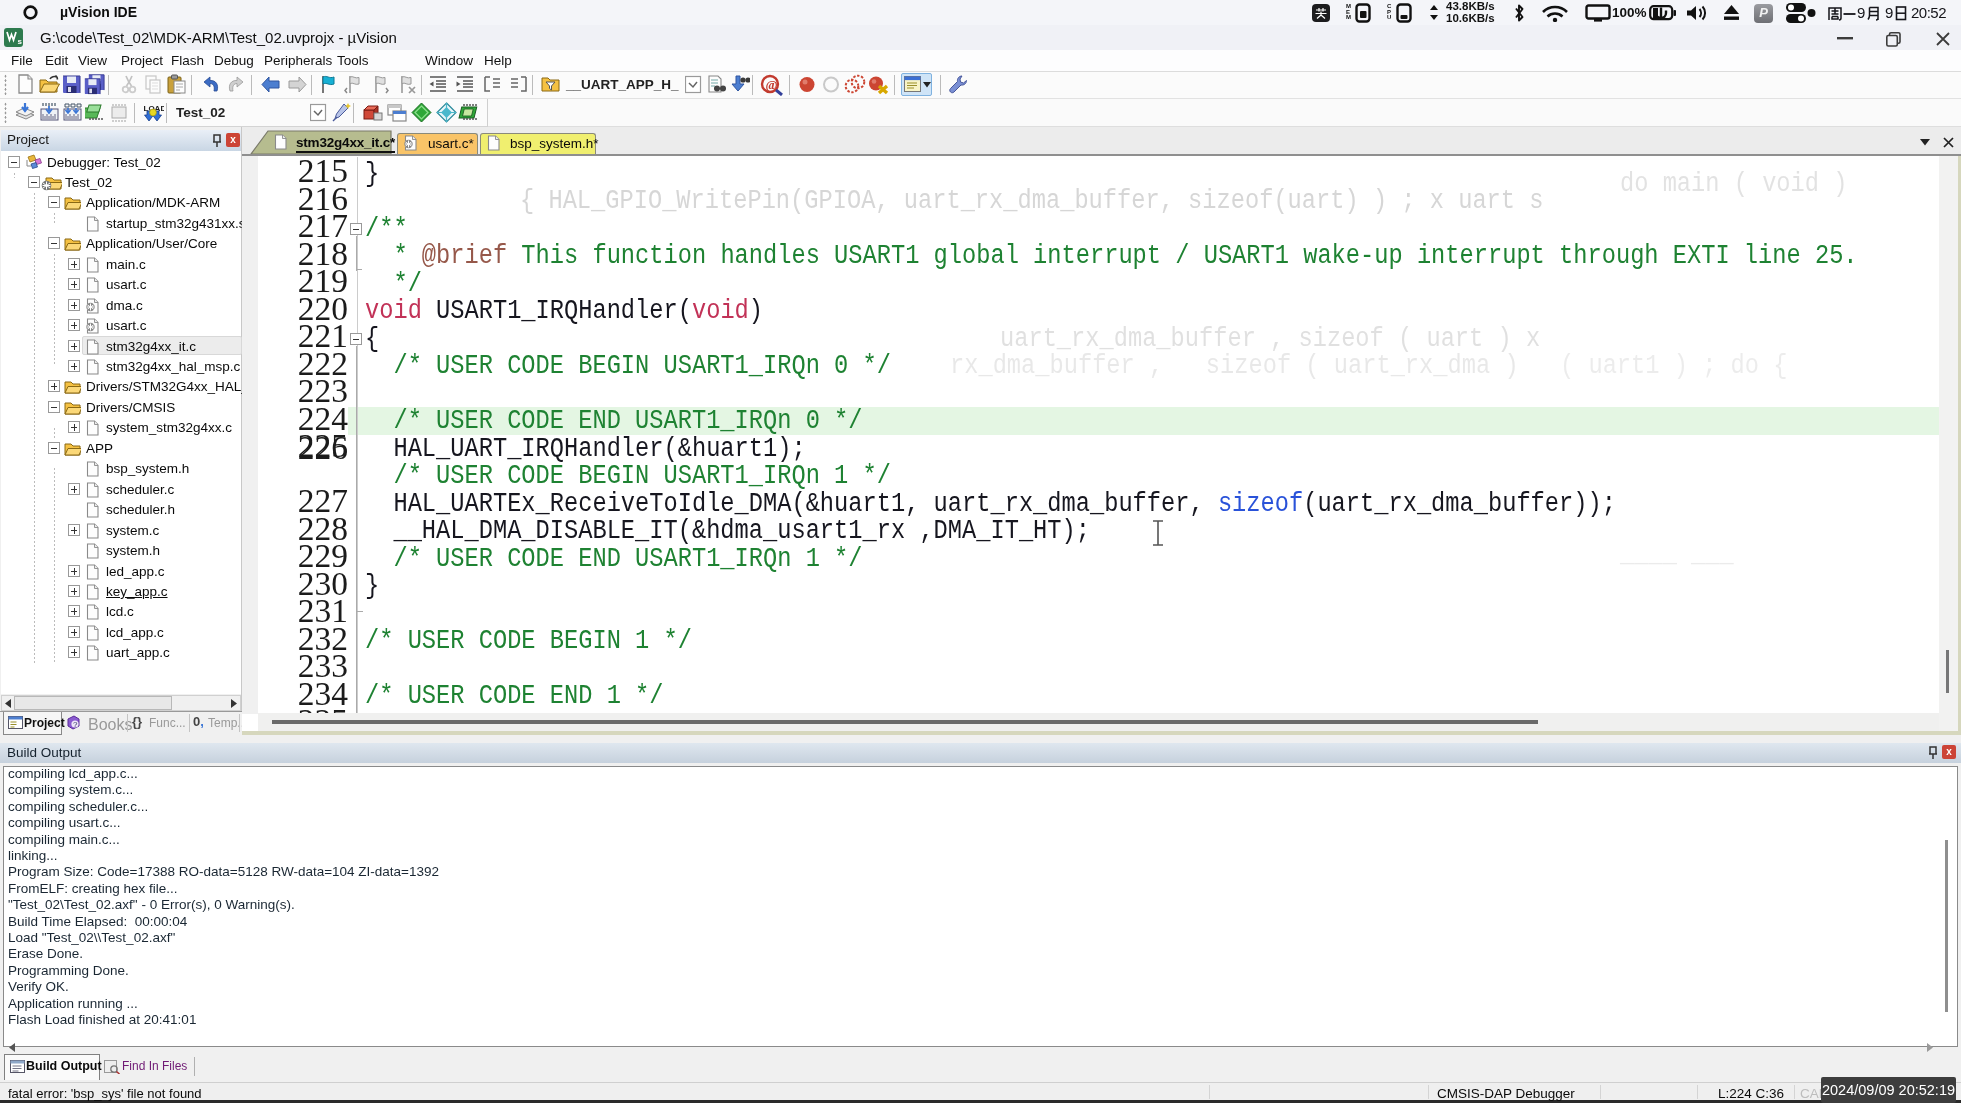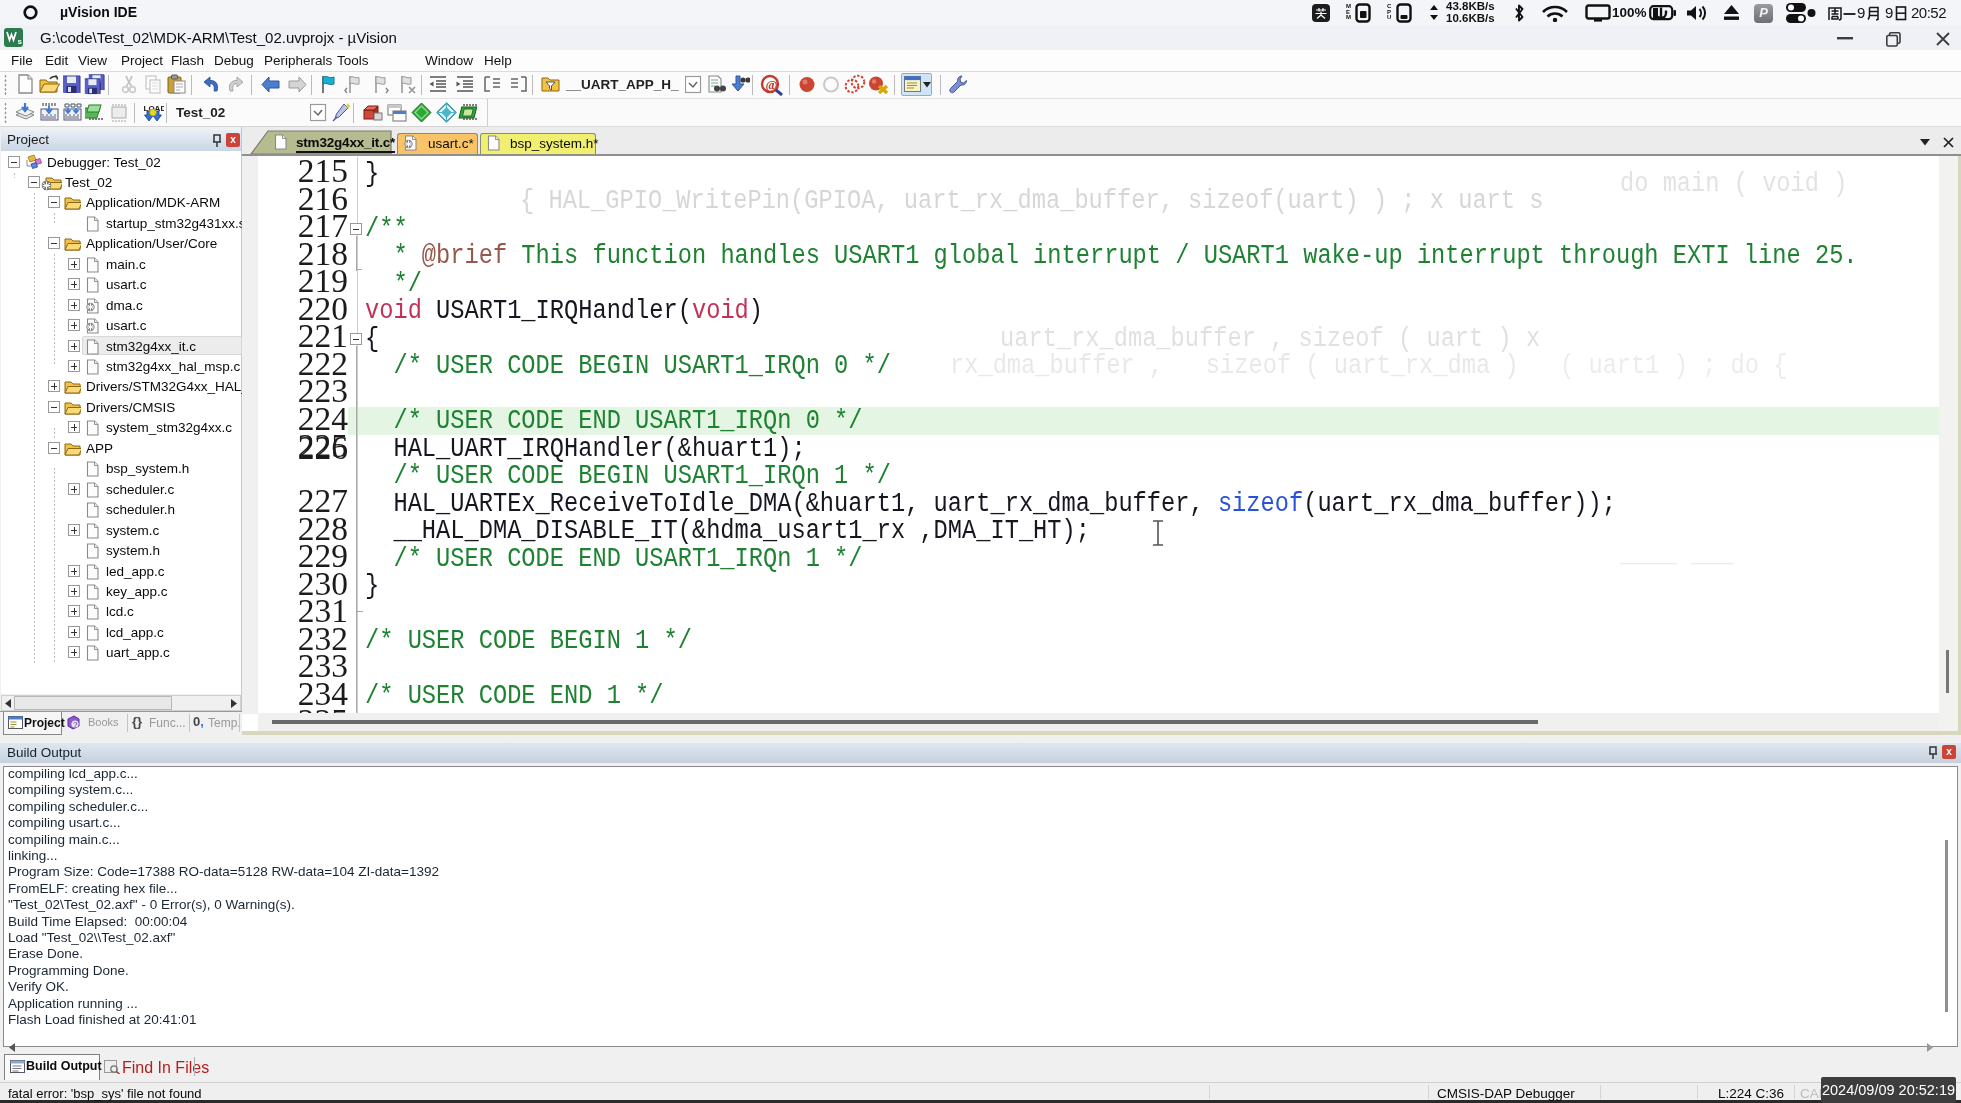--- a/index.html
+++ b/index.html
@@ -549,21 +549,21 @@
     </svg>
 <div class="trow" style="left:106px;top:563.5px;">led_app.c</div>
 <div class="pm pl" style="left:68px;top:584.95px;">
       <i></i>
       <b></b>
     </div>
 <svg class="a" style="left:85px;top:583.95px" width="14" height="16" viewBox="0 0 14 16">
       <path d="M2.5 1 L9.5 1 L13 4.5 L13 15 L2.5 15 Z" fill="#fdfdfd" stroke="#8a8a8a" stroke-width="1.1"></path>
       <path d="M9.5 1 L9.5 4.5 L13 4.5" fill="#eee" stroke="#8a8a8a" stroke-width="0.9"></path>
     </svg>
-<div class="trow" style="left:106px;top:583.95px;">key_app.c</div>
+<div class="trow" style="left:106px;top:583.95px;text-decoration:underline;">key_app.c</div>
 <div class="pm pl" style="left:68px;top:605.4px;">
       <i></i>
       <b></b>
     </div>
 <svg class="a" style="left:85px;top:604.4px" width="14" height="16" viewBox="0 0 14 16">
       <path d="M2.5 1 L9.5 1 L13 4.5 L13 15 L2.5 15 Z" fill="#fdfdfd" stroke="#8a8a8a" stroke-width="1.1"></path>
       <path d="M9.5 1 L9.5 4.5 L13 4.5" fill="#eee" stroke="#8a8a8a" stroke-width="0.9"></path>
     </svg>
 <div class="trow" style="left:106px;top:604.4px;">lcd.c</div>
 <div class="pm pl" style="left:68px;top:625.8499999999999px;">
@@ -598,21 +598,21 @@
       <rect x="0.5" y="0.5" width="14" height="12" fill="#fff" stroke="#556" stroke-width="1"></rect>
       <rect x="0.5" y="0.5" width="14" height="3" fill="#4c7ed0"></rect>
       <path d="M2.5 6 h6 M2.5 8.5 h6 M2.5 11 h4" stroke="#9a8f2a" stroke-width="1.2"></path>
     </svg>
 <div class="a" style="left:24px;top:716px;font-size:12px;font-weight:bold;color:#111;">Project</div>
 <svg class="a" style="left:66px;top:715px" width="15" height="15" viewBox="0 0 15 15">
       <path d="M2 4 L8 1 L13 4 L13 11 L7 14 L2 11 Z" fill="#8a5ad0" stroke="#5a2a9a" stroke-width="1"></path>
       <circle cx="9" cy="9" r="3.6" fill="#fff" opacity="0.85"></circle>
       <text x="7" y="12" font-size="8" fill="#336">?</text>
     </svg>
-<div class="a" style="left:88px;top:716px;font-size:11px;color:#999;">Books</div>
+<div class="a" style="left:88px;top:716px;font-size:16px;color:#999;">Books</div>
 <div class="a" style="left:127px;top:714px;width:1px;height:18px;background:#c4c4c4;"></div>
 <div class="a" style="left:132px;top:714px;font-size:13px;font-weight:bold;color:#444;">{}</div>
 <div class="a" style="left:149px;top:716px;font-size:12px;color:#999;">Func...</div>
 <div class="a" style="left:189px;top:714px;width:1px;height:18px;background:#c4c4c4;"></div>
 <div class="a" style="left:193px;top:714px;font-size:13px;font-weight:bold;color:#444;">0<span style="color:#3b76d6">,</span></div>
 <div class="a" style="left:208px;top:716px;font-size:12px;color:#999;">Temp...</div>
 <div class="a" style="left:239px;top:714px;width:1px;height:18px;background:#c4c4c4;"></div>
 <div class="a" style="left:242px;top:127px;width:1719px;height:608px;background:#fff;"></div>
 <div class="a" style="left:242px;top:127px;width:1719px;height:27px;background:#ececec;"></div>
 <div class="a" style="left:242px;top:154px;width:1719px;height:2px;background:#8f8f8f;"></div>
@@ -732,21 +732,21 @@
       <rect x="0.5" y="0.5" width="14" height="12" fill="#fff" stroke="#556" stroke-width="1"></rect>
       <rect x="0.5" y="0.5" width="14" height="3" fill="#8fa8c8"></rect>
       <path d="M2.5 6 h9 M2.5 8.5 h9 M2.5 11 h6" stroke="#778" stroke-width="1.2"></path>
     </svg>
 <div class="a" style="left:26px;top:1059px;font-size:12.5px;font-weight:bold;color:#0a0a0a;">Build Output</div>
 <svg class="a" style="left:104px;top:1060px" width="16" height="14" viewBox="0 0 16 14">
       <rect x="0.5" y="0.5" width="12" height="12" fill="#eee" stroke="#999" stroke-width="1"></rect>
       <circle cx="10" cy="9" r="3.2" fill="none" stroke="#777" stroke-width="1.3"></circle>
       <path d="M12.5 11.5 L15.5 14" stroke="#a33" stroke-width="1.6"></path>
     </svg>
-<div class="a" style="left:122px;top:1059px;font-size:16px;color:#b91c1c;">Find In Files</div>
+<div class="a" style="left:122px;top:1059px;font-size:12px;color:#701a75;">Find In Files</div>
 <div class="a" style="left:194px;top:1057px;width:1px;height:19px;background:#b0b0b0;"></div>
 <div class="a" style="left:0;top:1082px;width:1961px;height:18px;background:#efefef;border-top:1px solid #cfcfcf;"></div>
 <div class="a" style="left:0;top:1100px;width:1961px;height:3px;background:#2a2a2a;"></div>
 <div class="a" style="left:8px;top:1086px;font-size:13px;color:#0a0a0a;">fatal error: 'bsp_sys' file not found</div>
 <div class="a" style="left:1437px;top:1086px;font-size:13.5px;color:#0a0a0a;">CMSIS-DAP Debugger</div>
 <div class="a" style="left:1718px;top:1086px;font-size:13.5px;color:#0a0a0a;">L:224 C:36</div>
 <div class="a" style="left:1800px;top:1086px;font-size:13.5px;color:#bdbdbd;">CAP</div>
 <div class="a" style="left:1209px;top:1085px;width:1px;height:14px;background:#d4d4d4;"></div>
 <div class="a" style="left:1428px;top:1085px;width:1px;height:14px;background:#d4d4d4;"></div>
 <div class="a" style="left:1600px;top:1085px;width:1px;height:14px;background:#d4d4d4;"></div>

